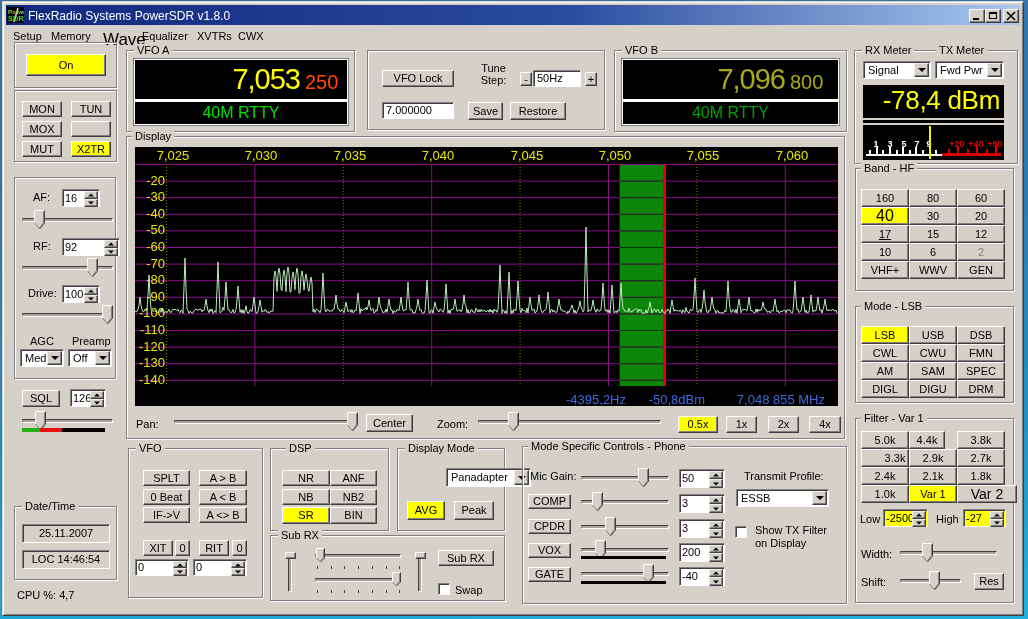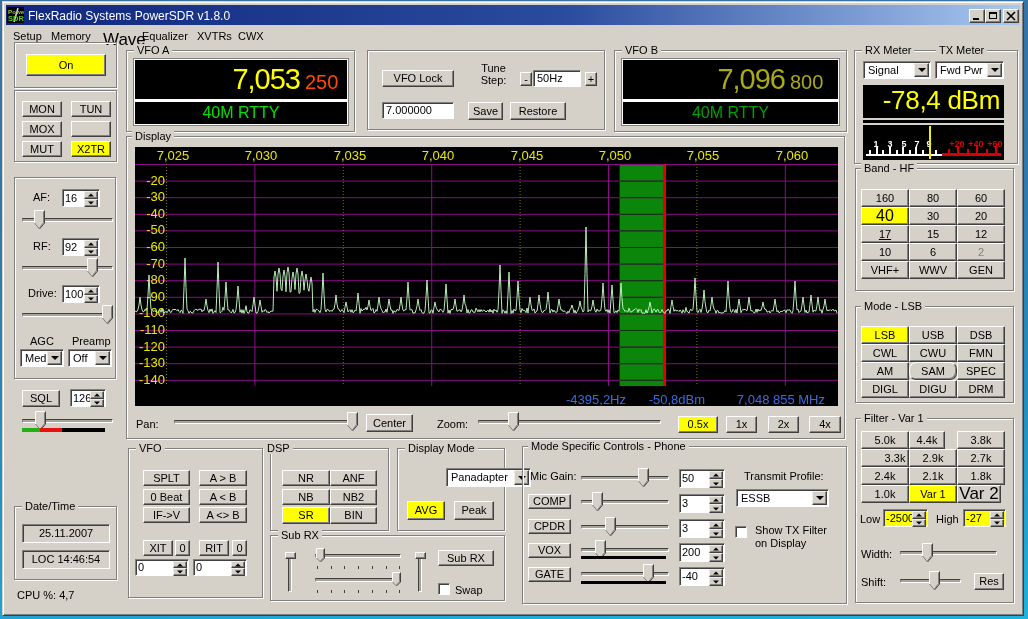--- a/index.html
+++ b/index.html
@@ -65,21 +65,21 @@
   </div>
 <div style="position:absolute;left:22px;top:218px;width:91px;height:4px;background:#A8A49C;border-top:1px solid #404040;border-bottom:1px solid #FFFFFF;border-left:1px solid #808080;border-right:1px solid #fff;"></div>
 <svg style="position:absolute;left:34px;top:210px;" width="11" height="20" viewBox="0 0 11 20">
     <path d="M0.5 0.5 H10.5 V13 L5.5 19 L0.5 13 Z" fill="#D5D1C9"></path>
     <path d="M0.5 13 V0.5 H10.5" fill="none" stroke="#FFFFFF"></path>
     <path d="M10.5 0.5 V13 L5.5 19" fill="none" stroke="#404040"></path>
     <path d="M9.5 1.5 V12.5 L5.5 18" fill="none" stroke="#808080"></path>
     <path d="M0.5 13 L5.5 19" fill="none" stroke="#808080"></path>
   </svg>
 <div class="lab" style="left:33px;top:240px;font-size:11px;color:#000000;">RF:</div>
-<div class="sunk" style="left:62px;top:238px;width:38px;height:18px;background:#FFFFFF;">
+<div class="sunk" style="left:62px;top:238px;width:58px;height:18px;background:#FFFFFF;">
     <div style="position:absolute;left:2px;top:1px;font-size:11px;line-height:14px;">92</div>
     <div class="sbtn" style="right:1px;top:1px;width:14px;height:8px;">
       <div class="tri-up"></div>
     </div>
     <div class="sbtn" style="right:1px;top:9px;width:14px;height:8px;">
       <div class="tri-dn"></div>
     </div>
   </div>
 <div style="position:absolute;left:22px;top:266px;width:91px;height:4px;background:#A8A49C;border-top:1px solid #404040;border-bottom:1px solid #FFFFFF;border-left:1px solid #808080;border-right:1px solid #fff;"></div>
 <svg style="position:absolute;left:87px;top:258px;" width="11" height="20" viewBox="0 0 11 20">
@@ -239,39 +239,39 @@
 <div class="btn" style="left:957px;top:261px;width:48px;height:18px;font-size:11px;line-height:16px;"><span style="">GEN</span></div>
 <div class="grp" style="left:855px;top:306px;width:159px;height:97px;"></div>
 <div class="glab" style="left:861px;top:300px;">Mode - LSB</div>
 <div class="btn yel" style="left:861px;top:326px;width:48px;height:18px;font-size:11px;line-height:16px;"><span style="">LSB</span></div>
 <div class="btn" style="left:909px;top:326px;width:48px;height:18px;font-size:11px;line-height:16px;"><span style="">USB</span></div>
 <div class="btn" style="left:957px;top:326px;width:48px;height:18px;font-size:11px;line-height:16px;"><span style="">DSB</span></div>
 <div class="btn" style="left:861px;top:344px;width:48px;height:18px;font-size:11px;line-height:16px;"><span style="">CWL</span></div>
 <div class="btn" style="left:909px;top:344px;width:48px;height:18px;font-size:11px;line-height:16px;"><span style="">CWU</span></div>
 <div class="btn" style="left:957px;top:344px;width:48px;height:18px;font-size:11px;line-height:16px;"><span style="">FMN</span></div>
 <div class="btn" style="left:861px;top:362px;width:48px;height:18px;font-size:11px;line-height:16px;"><span style="">AM</span></div>
-<div class="btn" style="left:909px;top:362px;width:48px;height:18px;font-size:11px;line-height:16px;border-radius:7px;"><span style="">SAM</span></div>
+<div class="btn" style="left:909px;top:362px;width:48px;height:18px;font-size:11px;line-height:16px;"><span style="">SAM</span></div>
 <div class="btn" style="left:957px;top:362px;width:48px;height:18px;font-size:11px;line-height:16px;"><span style="">SPEC</span></div>
 <div class="btn" style="left:861px;top:380px;width:48px;height:18px;font-size:11px;line-height:16px;"><span style="">DIGL</span></div>
 <div class="btn" style="left:909px;top:380px;width:48px;height:18px;font-size:11px;line-height:16px;"><span style="">DIGU</span></div>
 <div class="btn" style="left:957px;top:380px;width:48px;height:18px;font-size:11px;line-height:16px;"><span style="">DRM</span></div>
 <div class="grp" style="left:855px;top:418px;width:159px;height:185px;"></div>
 <div class="glab" style="left:861px;top:412px;">Filter - Var 1</div>
 <div class="btn" style="left:861px;top:431px;width:48px;height:18px;font-size:11px;line-height:16px;"><span style="">5.0k</span></div>
 <div class="btn" style="left:909px;top:431px;width:36px;height:18px;font-size:11px;line-height:16px;"><span style="">4.4k</span></div>
 <div class="btn" style="left:957px;top:431px;width:48px;height:18px;font-size:11px;line-height:16px;"><span style="">3.8k</span></div>
 <div class="btn" style="left:861px;top:449px;width:48px;height:18px;font-size:11px;line-height:16px;padding-left:20px;"><span style="">3.3k</span></div>
 <div class="btn" style="left:909px;top:449px;width:48px;height:18px;font-size:11px;line-height:16px;"><span style="">2.9k</span></div>
 <div class="btn" style="left:957px;top:449px;width:48px;height:18px;font-size:11px;line-height:16px;"><span style="">2.7k</span></div>
 <div class="btn" style="left:861px;top:467px;width:48px;height:18px;font-size:11px;line-height:16px;"><span style="">2.4k</span></div>
 <div class="btn" style="left:909px;top:467px;width:48px;height:18px;font-size:11px;line-height:16px;"><span style="">2.1k</span></div>
 <div class="btn" style="left:957px;top:467px;width:48px;height:18px;font-size:11px;line-height:16px;"><span style="">1.8k</span></div>
 <div class="btn" style="left:861px;top:485px;width:48px;height:18px;font-size:11px;line-height:16px;"><span style="">1.0k</span></div>
 <div class="btn yel" style="left:909px;top:485px;width:48px;height:18px;font-size:11px;line-height:16px;"><span style="">Var 1</span></div>
-<div class="btn" style="left:957px;top:485px;width:44px;height:18px;font-size:17px;line-height:16px;"><span style="">Var 2</span></div>
+<div class="btn" style="left:957px;top:485px;width:60px;height:18px;font-size:14px;line-height:16px;"><span style="">Var 2</span></div>
 <div class="lab" style="left:860px;top:513px;font-size:11px;color:#000000;">Low</div>
 <div class="sunk" style="left:883px;top:509px;width:45px;height:18px;background:#FFFF00;">
     <div style="position:absolute;left:2px;top:1px;font-size:11px;line-height:14px;">-2500</div>
     <div class="sbtn" style="right:1px;top:1px;width:14px;height:8px;">
       <div class="tri-up"></div>
     </div>
     <div class="sbtn" style="right:1px;top:9px;width:14px;height:8px;">
       <div class="tri-dn"></div>
     </div>
   </div>
@@ -418,21 +418,21 @@
 <div class="sunk" style="left:193px;top:559px;width:54px;height:17px;background:#FFFFFF;">
     <div style="position:absolute;left:2px;top:1px;font-size:11px;line-height:13px;">0</div>
     <div class="sbtn" style="right:1px;top:1px;width:14px;height:7px;">
       <div class="tri-up"></div>
     </div>
     <div class="sbtn" style="right:1px;top:8px;width:14px;height:8px;">
       <div class="tri-dn"></div>
     </div>
   </div>
 <div class="grp" style="left:270px;top:448px;width:119px;height:83px;"></div>
-<div class="glab" style="left:264px;top:442px;">DSP</div>
+<div class="glab" style="left:286px;top:442px;">DSP</div>
 <div class="btn" style="left:282px;top:470px;width:48px;height:16px;font-size:11px;line-height:14px;"><span style="">NR</span></div>
 <div class="btn" style="left:330px;top:470px;width:47px;height:16px;font-size:11px;line-height:14px;"><span style="">ANF</span></div>
 <div class="btn" style="left:282px;top:489px;width:48px;height:16px;font-size:11px;line-height:14px;"><span style="">NB</span></div>
 <div class="btn" style="left:330px;top:489px;width:47px;height:16px;font-size:11px;line-height:14px;"><span style="">NB2</span></div>
 <div class="btn yel" style="left:282px;top:507px;width:48px;height:17px;font-size:11px;line-height:15px;"><span style="">SR</span></div>
 <div class="btn" style="left:330px;top:507px;width:47px;height:17px;font-size:11px;line-height:15px;"><span style="">BIN</span></div>
 <div class="grp" style="left:397px;top:448px;width:108px;height:83px;"></div>
 <div class="glab" style="left:405px;top:442px;">Display Mode</div>
 <div class="sunk" style="left:407px;top:468px;width:85px;height:19px;background:#fff;margin-left:39px;">
     <div style="position:absolute;left:4px;top:1px;font-size:11px;line-height:15px;">Panadapter</div>

